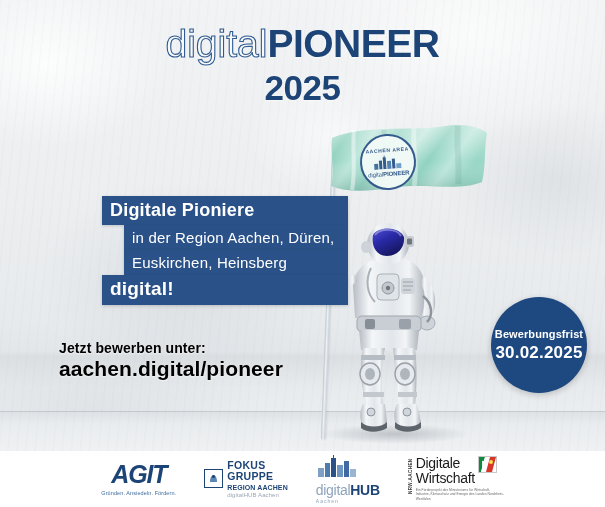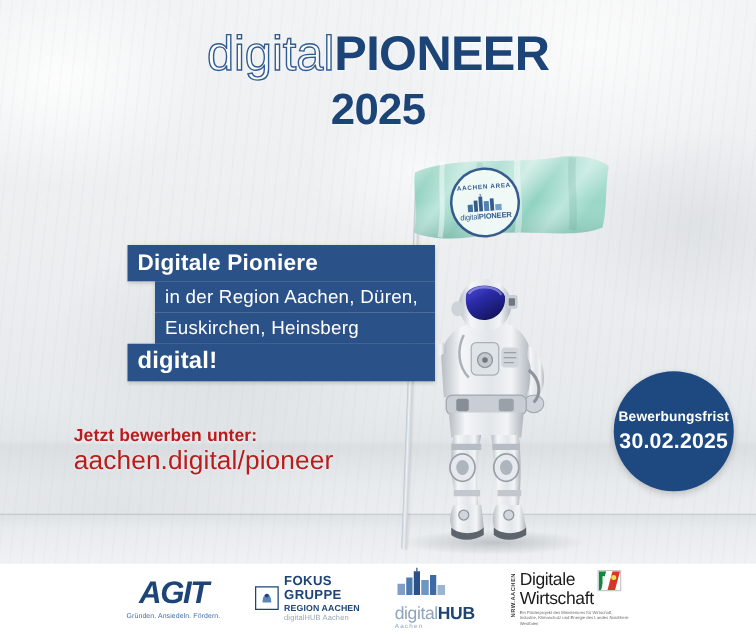--- a/index.html
+++ b/index.html
@@ -90,24 +90,24 @@
   .claim .r2, .claim .r3{
     margin-left:80px;padding:4px 14px 4px 8px;
     font-size:15px;font-weight:normal;color:#ffffff;letter-spacing:.2px;
   }
   .claim .r4{
     margin-left:58px;padding:3px 14px 5px 8px;
     font-size:19px;font-weight:bold;letter-spacing:.2px;
   }
 
   
-  .cta{position:absolute;left:59px;top:340px;color:#b91c1c;
+  .cta{position:absolute;left:59px;top:340px;color:#000000;
        text-shadow:0 1px 2px rgba(255,255,255,.6);}
   .cta .small{font-size:14px;font-weight:bold;letter-spacing:.1px;}
-  .cta .big{font-size:21px;font-weight:normal;letter-spacing:.1px;margin-top:1px;}
+  .cta .big{font-size:21px;font-weight:bold;letter-spacing:.1px;margin-top:1px;}
 
   
   .deadline{
     position:absolute;left:491px;top:297px;width:96px;height:96px;
     border-radius:50%;background:#1d4880;color:#ffffff;
     display:flex;flex-direction:column;align-items:center;justify-content:center;
     box-shadow:0 2px 6px rgba(0,0,0,.20);
   }
   .deadline .dl1{font-size:11px;font-weight:bold;letter-spacing:.1px;}
   .deadline .dl2{font-size:17px;font-weight:bold;margin-top:3px;letter-spacing:.2px;}

